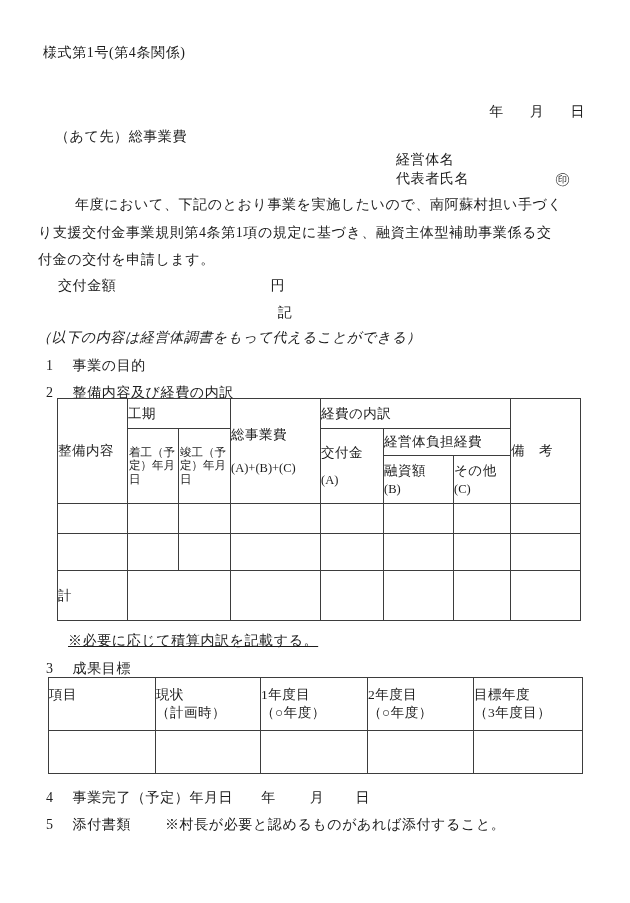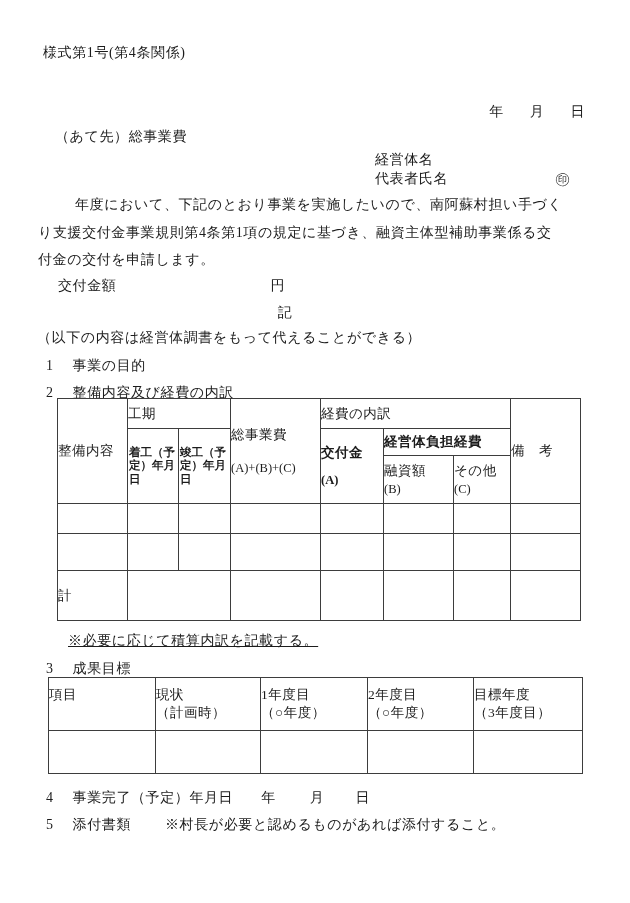--- a/index.html
+++ b/index.html
@@ -16,31 +16,31 @@
   }
   .abs { position: absolute; white-space: nowrap; }
 
   #form-number   { top:44px;  left:43px; }
   #doc-title     { top:74px;  left:0; width:630px; text-align:center; }
   #date-line     { top:103px; right:45px; }
   .dgap          { margin-left:26px; }
   #addressee     { top:128px; left:55px; }
 
   #sig-block     { top:151px; left:375px; width:195px; line-height:18.5px; }
-  .sig-row       { display:flex; align-items:flex-end; }
+  .sig-row       { display:flex; align-items:flex-end;margin-left:21px; }
   .seal          { margin-left:auto; font-size:15px; letter-spacing:0; }
 
   #paragraph     { top:191px; left:38px; width:548px; line-height:27.5px; white-space:normal; }
   .para-line     { white-space:nowrap; }
   .para-line.first { text-indent:37px; }
 
   #grant-line    { top:277px; left:58px; }
   .yen           { margin-left:150px; }
   #record        { top:304px; left:0; width:570px; text-align:center; }
-  #subst-note    { top:329px; left:37px; }
+  #subst-note    { top:329px; left:37px;font-style:italic; }
 
   .section       { left:46px; }
   #sec1          { top:357px; }
   #sec2          { top:384px; }
   #sec3          { top:660px; }
   #sec4          { top:789px; }
   #sec5          { top:816px; }
   .sec-title     { margin-left:19px; }
   .ymd-y         { margin-left:28px; }
   .ymd-m         { margin-left:34px; }
@@ -55,21 +55,21 @@
     text-align: left;
     vertical-align: middle;
     padding: 0;
     font-size: 13.5px;
     letter-spacing: 0.5px;
     overflow: hidden;
   }
 
   #cost-table  { top:398px; left:57px; }
   #cost-table tr.rh1 { height:30px; }
-  #cost-table tr.rh2 { height:27px;font-weight:bold; }
+  #cost-table tr.rh2 { height:27px; }
   #cost-table tr.rh3 { height:48px; }
   #cost-table tr.rb1 { height:30px; }
   #cost-table tr.rb2 { height:37px; }
   #cost-table tr.rtot { height:50px; }
   td.small-col {
     font-size: 11.5px;
     line-height: 13.5px;
     letter-spacing: 0;
     padding: 2px 1px;
     white-space: normal;

